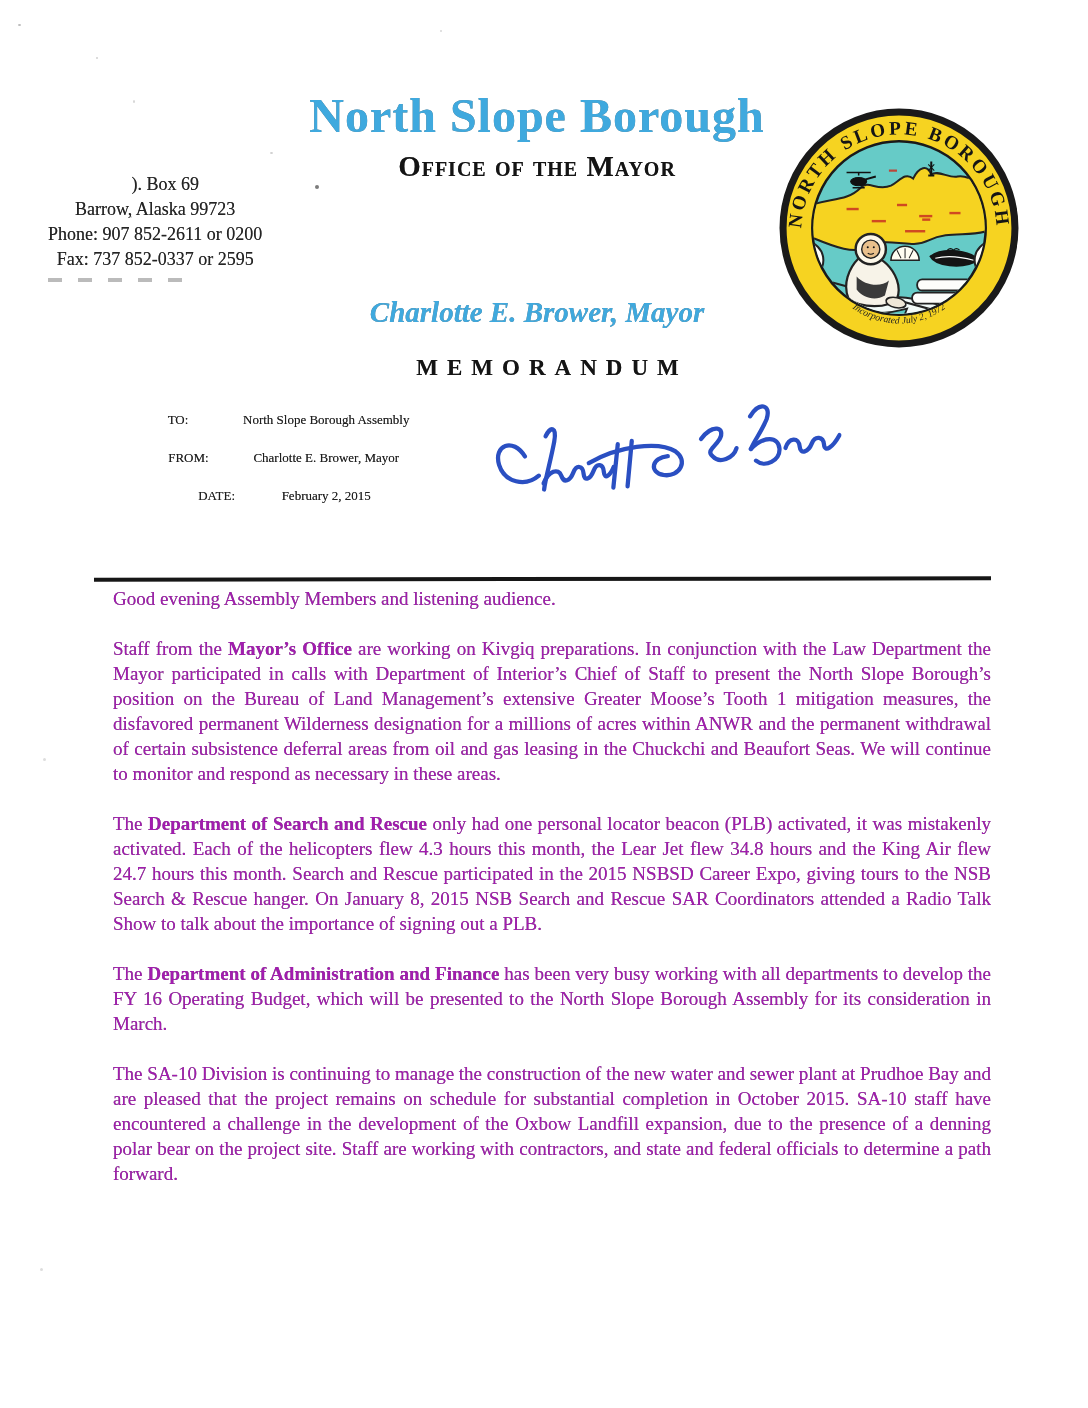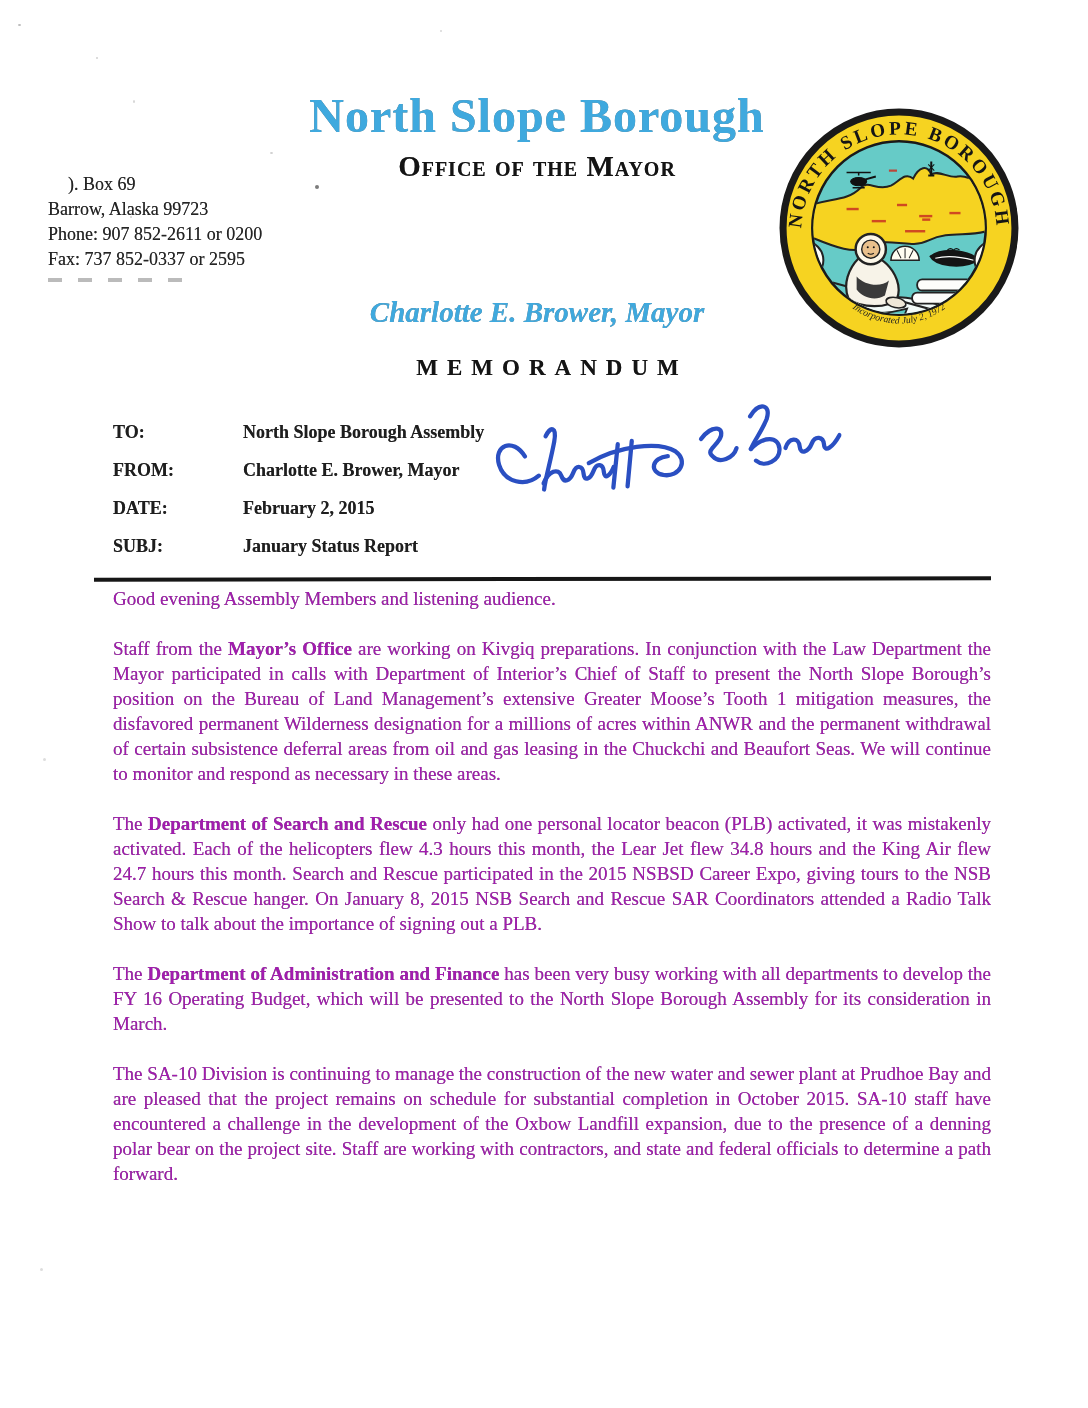--- a/index.html
+++ b/index.html
@@ -1,37 +1,37 @@
 <!DOCTYPE html>
 <html><head>
 <meta charset="utf-8">
 <style>
   html,body{margin:0;padding:0;background:#fff;width:1088px;height:1408px;overflow:hidden;}
   #page{position:relative;width:1088px;height:1320px;background:#fff;
         font-family:"Liberation Serif", serif;color:#1e1e1e;}
-  .scan{text-shadow:0 0 .5px rgba(20,20,20,.6);}
+  .scan{text-shadow:0 0 .5px rgba(20,20,20,.6);text-align:center;}
 
   
   #title{position:absolute;top:88px;left:0;width:1074px;text-align:center;
          font-size:48px;font-weight:bold;letter-spacing:1px;color:#3fa9de;}
   #subtitle{position:absolute;top:150px;left:0;width:1074px;text-align:center;
             font-size:29px;font-variant:small-caps;letter-spacing:1px;color:#141414;font-weight:600;}
   #address{position:absolute;top:172px;left:48px;font-size:18px;line-height:25px;color:#242424;}
   #address .addr-line:first-child{padding-left:20px;}
   .faint-line{width:150px;height:4px;margin-top:6px;opacity:.4;
       background:repeating-linear-gradient(90deg,#555 0 14px,transparent 14px 30px);}
 
   
   #mayor-line{position:absolute;top:296px;left:0;width:1074px;text-align:center;
       font-size:29px;font-style:italic;font-weight:bold;color:#3fa9de;}
   #memo-heading{position:absolute;top:355px;left:0;width:1086px;text-align:center;
       font-size:23px;font-weight:bold;letter-spacing:9px;padding-left:9px;color:#141414;}
 
   
-  #fields{position:absolute;top:420px;left:113px;font-size:18px;font-weight:bold;}
+  #fields{position:absolute;top:408px;left:113px;font-size:13px;}
   .field-row{margin-bottom:14px;line-height:24px;}
   .field-label{display:inline-block;width:130px;}
   .field-value{display:inline-block;}
 
   
   #sig{position:absolute;left:487px;top:404px;transform:rotate(-5deg);}
 
   
   #rule{position:absolute;top:577px;left:94px;width:897px;height:4px;background:#161616;
         transform:rotate(-.08deg);}
@@ -186,23 +186,20 @@
   <div id="fields" class="scan">
     <div class="field-row">
       <span class="field-label">TO:</span><span class="field-value">North Slope Borough Assembly</span>
     </div>
     <div class="field-row">
       <span class="field-label">FROM:</span><span class="field-value">Charlotte E. Brower, Mayor</span>
     </div>
     <div class="field-row">
       <span class="field-label">DATE:</span><span class="field-value">February 2, 2015</span>
     </div>
-    <div class="field-row">
-      <span class="field-label">SUBJ:</span><span class="field-value">January Status Report</span>
-    </div>
   </div>
 
   <svg id="sig" width="356" height="110" viewBox="0 0 350 105" aria-label="Charlotte E. Brower">
     <g fill="none" stroke="#2a4fc2" stroke-width="4.2" stroke-linecap="round" stroke-linejoin="round">
       <path d="M 38,38 C 28,18 8,24 12,44 C 16,62 36,68 50,58"></path>
       <path d="M 60,20 C 66,10 72,12 68,26 C 63,44 56,62 54,72"></path>
       <path d="M 54,66 C 60,54 70,52 72,60 C 74,68 80,66 84,58 C 88,50 94,52 94,60 C 94,68 100,66 104,58 C 108,50 114,52 114,60 C 114,68 120,64 124,56"></path>
       <path d="M 130,34 L 122,76"></path>
       <path d="M 144,32 L 136,76"></path>
       <path d="M 100,50 C 130,36 170,34 186,46 C 198,56 188,72 172,68 C 158,64 162,50 178,50"></path>

